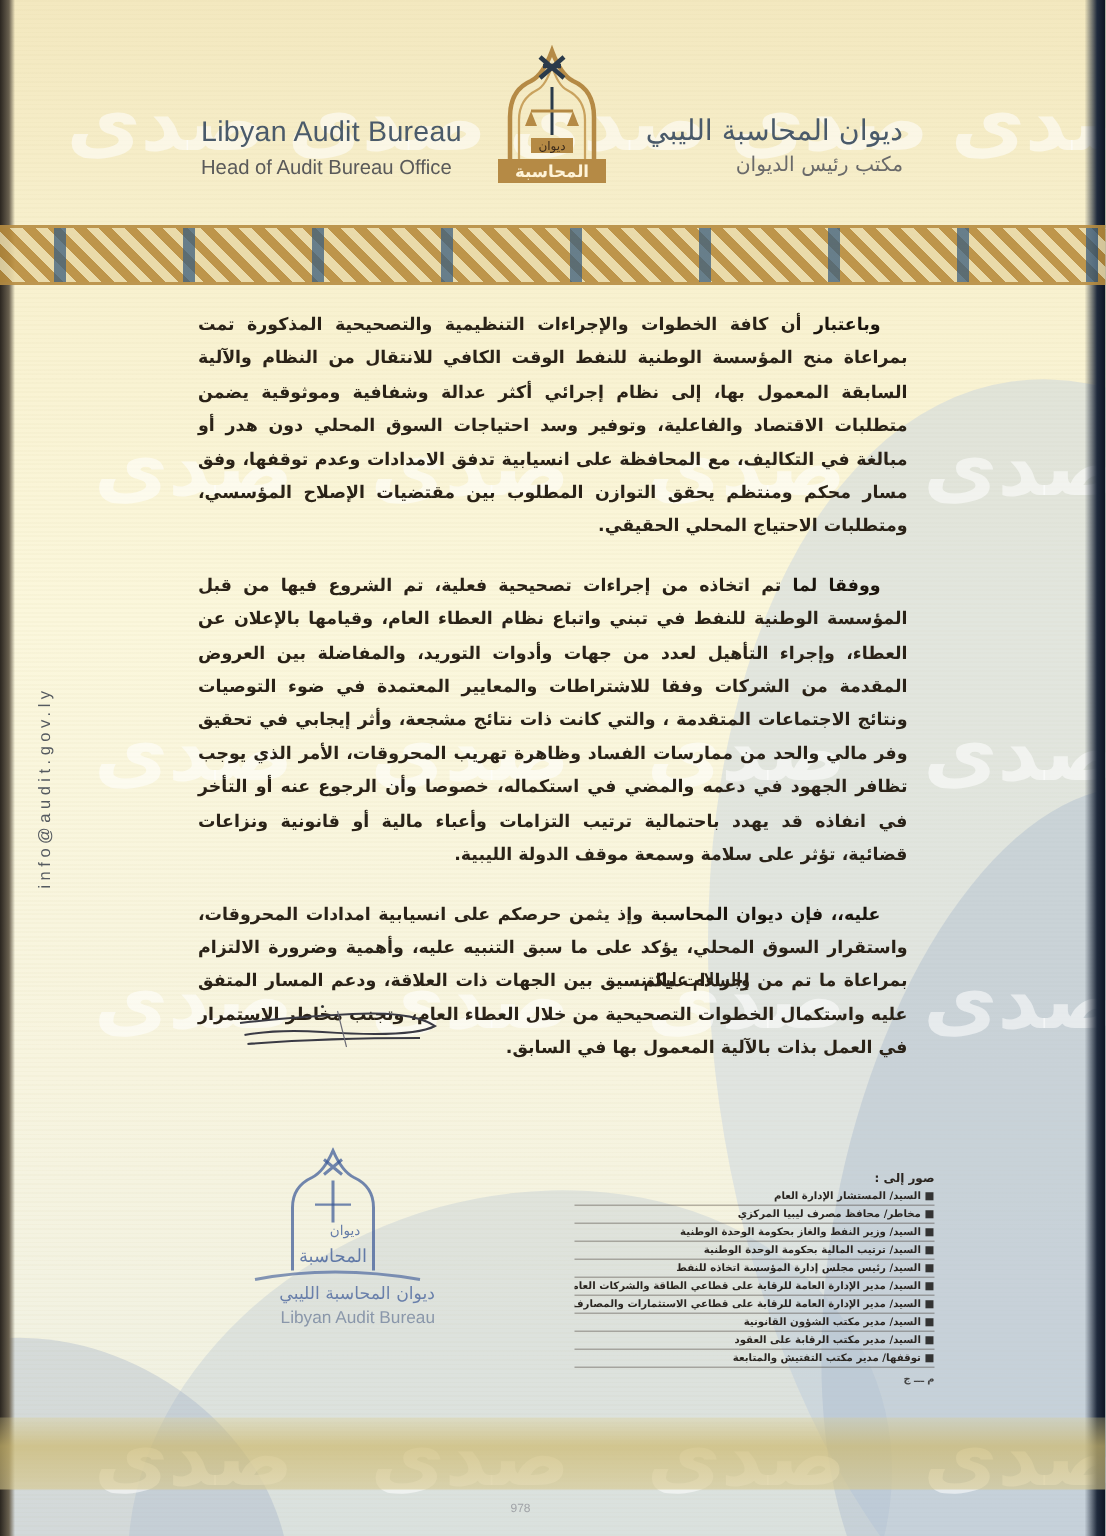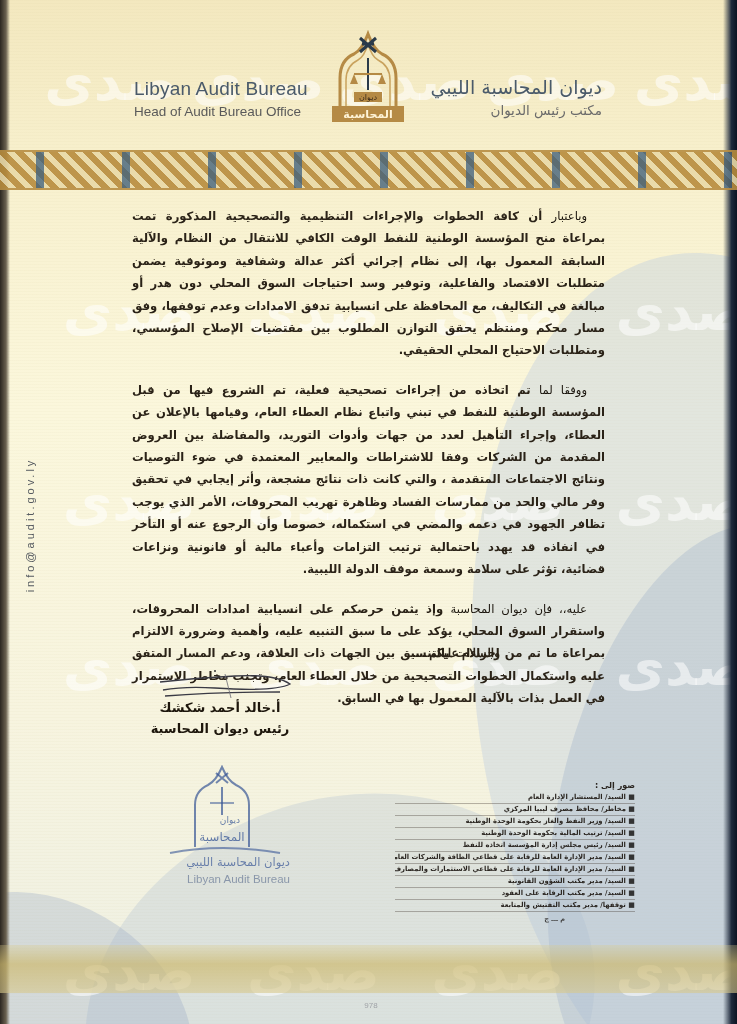--- a/index.html
+++ b/index.html
@@ -68,21 +68,21 @@
     }
 
     
     .body-text {
       position: absolute; left: 132px; top: 205px; width: 473px;
       direction: rtl; text-align: justify; text-align-last: right;
       font-family: "DejaVu Sans", sans-serif; font-size: 11.6px; font-weight: bold;
       color: #2a2217; line-height: 22.4px;
     }
     .para { margin: 0 0 17px 0; text-indent: 18px; }
-    .lead { font-weight: 400; color: #1a140c; }
+    .lead { font-weight: 700; color: #1a140c; }
 
     .closing {
       position: absolute; left: 300px; top: 646px; width: 200px; 
       direction: rtl; font-family: Liberation Sans, sans-serif; font-size: 12px; font-weight: bold; color: #2a2217;
     }
     .signature {
       position: absolute; left: 155px; top: 668px; width: 140px; height: 35px;
     }
     .signer {
       position: absolute; left: 150px; top: 700px; width: 140px; direction: rtl; text-align: center;
@@ -94,39 +94,39 @@
     
     .stamp {
       position: absolute; left: 150px; top: 765px; width: 150px; height: 130px;
       color: rgba(55,85,150,0.7);
     }
     .stamp .st1 { position: absolute; left: 10px; top: 90px; width: 130px; direction: rtl; text-align: right; font-size: 11.5px; font-family: "DejaVu Sans", sans-serif; }
     .stamp .st2 { position: absolute; left: 10px; top: 108px; width: 130px; direction: ltr; text-align: right; font-size: 11.5px; font-family: "Liberation Sans", sans-serif; color: rgba(70,90,130,0.55); }
 
     
     .cc {
-      position: absolute; left: 395px; top: 780px; width: 240px; direction: rtl; text-align: right;
+      position: absolute; left: 383px; top: 780px; width: 240px; direction: rtl; text-align: right;
       font-family: "DejaVu Sans", sans-serif; font-size: 6.8px; font-weight: bold; color: #2a2520; line-height: 11px;
     }
     .cc .cc-head { font-size: 8px; margin-bottom: 1px; }
     .cc .cc-item { border-bottom: 0.5px solid rgba(60,50,40,0.35); white-space: nowrap; overflow: hidden; }
     .cc .cc-item::before { content: "■ "; font-size: 7px; color: #333; }
-    .cc .cc-foot { font-size: 6.5px; margin-top: 2px; margin-right: 70px; color: #444; }
+    .cc .cc-foot { font-size: 6.5px; margin-top: 2px; color: #444; }
 
     
     .footer-band {
       position: absolute; left: 0; top: 945px; width: 737px; height: 48px;
       background: linear-gradient(180deg, rgba(220,205,140,0.3) 0%, rgba(205,185,110,0.7) 40%, rgba(215,200,140,0.6) 100%);
     }
     .footer-text {
       position: absolute; left: 158px; top: 963px; width: 440px; text-align: center;
       font-family: "Liberation Sans", sans-serif; font-size: 8px; color: #3a3630; white-space: nowrap;
     }
     .page-num {
-      position: absolute; left: 356px; top: 1001px; width: 30px; text-align: center;
+      position: absolute; left: 332px; top: 1001px; width: 30px; text-align: center;
       font-family: Liberation Sans, sans-serif; font-size: 8px; color: rgba(120,120,130,0.6);
     }
 
     .email-vertical {
       position: absolute; left: 30px; top: 525px; transform: translate(-50%, -50%) rotate(-90deg);
       font-family: "Liberation Sans", sans-serif; font-size: 11px; letter-spacing: 3px; color: #555a60; white-space: nowrap;
     }
   </style>
 </head>
 <body>
@@ -209,24 +209,20 @@
 
   <div class="closing">والسلام عليكم ....</div>
 
   <svg class="signature" viewBox="0 0 140 35">
     <path d="M5 14 Q40 10 80 8 Q120 6 135 16 Q120 24 60 20 Q30 18 8 22" fill="none" stroke="#3a3a44" stroke-width="1.4"></path>
     <path d="M10 28 Q60 24 125 24" fill="none" stroke="#3a3a44" stroke-width="1.4"></path>
     <path d="M70 6 Q72 14 76 30" fill="none" stroke="#6a6a74" stroke-width="0.8"></path>
     <circle cx="60" cy="3" r="1" fill="#333"></circle>
   </svg>
 
-  <div class="signer">
-    <div class="name">أ.خالد أحمد شكشك</div>
-    <div class="title">رئيس ديوان المحاسبة</div>
-  </div>
 
   <div class="stamp">
     <svg width="150" height="90" viewBox="0 0 150 90">
       <path d="M45 82 L45 40 Q45 26 58 20 Q66 16 72 2 Q78 16 86 20 Q99 26 99 40 L99 82" fill="none" stroke="rgba(55,85,150,0.7)" stroke-width="2"></path>
       <path d="M66 8 L78 18 M78 8 L66 18" stroke="rgba(55,85,150,0.7)" stroke-width="2"></path>
       <line x1="72" y1="22" x2="72" y2="50" stroke="rgba(55,85,150,0.7)" stroke-width="2"></line>
       <line x1="60" y1="38" x2="84" y2="38" stroke="rgba(55,85,150,0.7)" stroke-width="1.5"></line>
       <text x="80" y="58" text-anchor="middle" font-size="9" fill="rgba(55,85,150,0.75)" font-family="DejaVu Sans, sans-serif">ديوان</text>
       <text x="72" y="76" text-anchor="middle" font-size="12" fill="rgba(55,85,150,0.75)" font-family="DejaVu Sans, sans-serif">المحاسبة</text>
       <path d="M20 88 Q72 78 130 88" fill="none" stroke="rgba(55,85,150,0.6)" stroke-width="2"></path>

